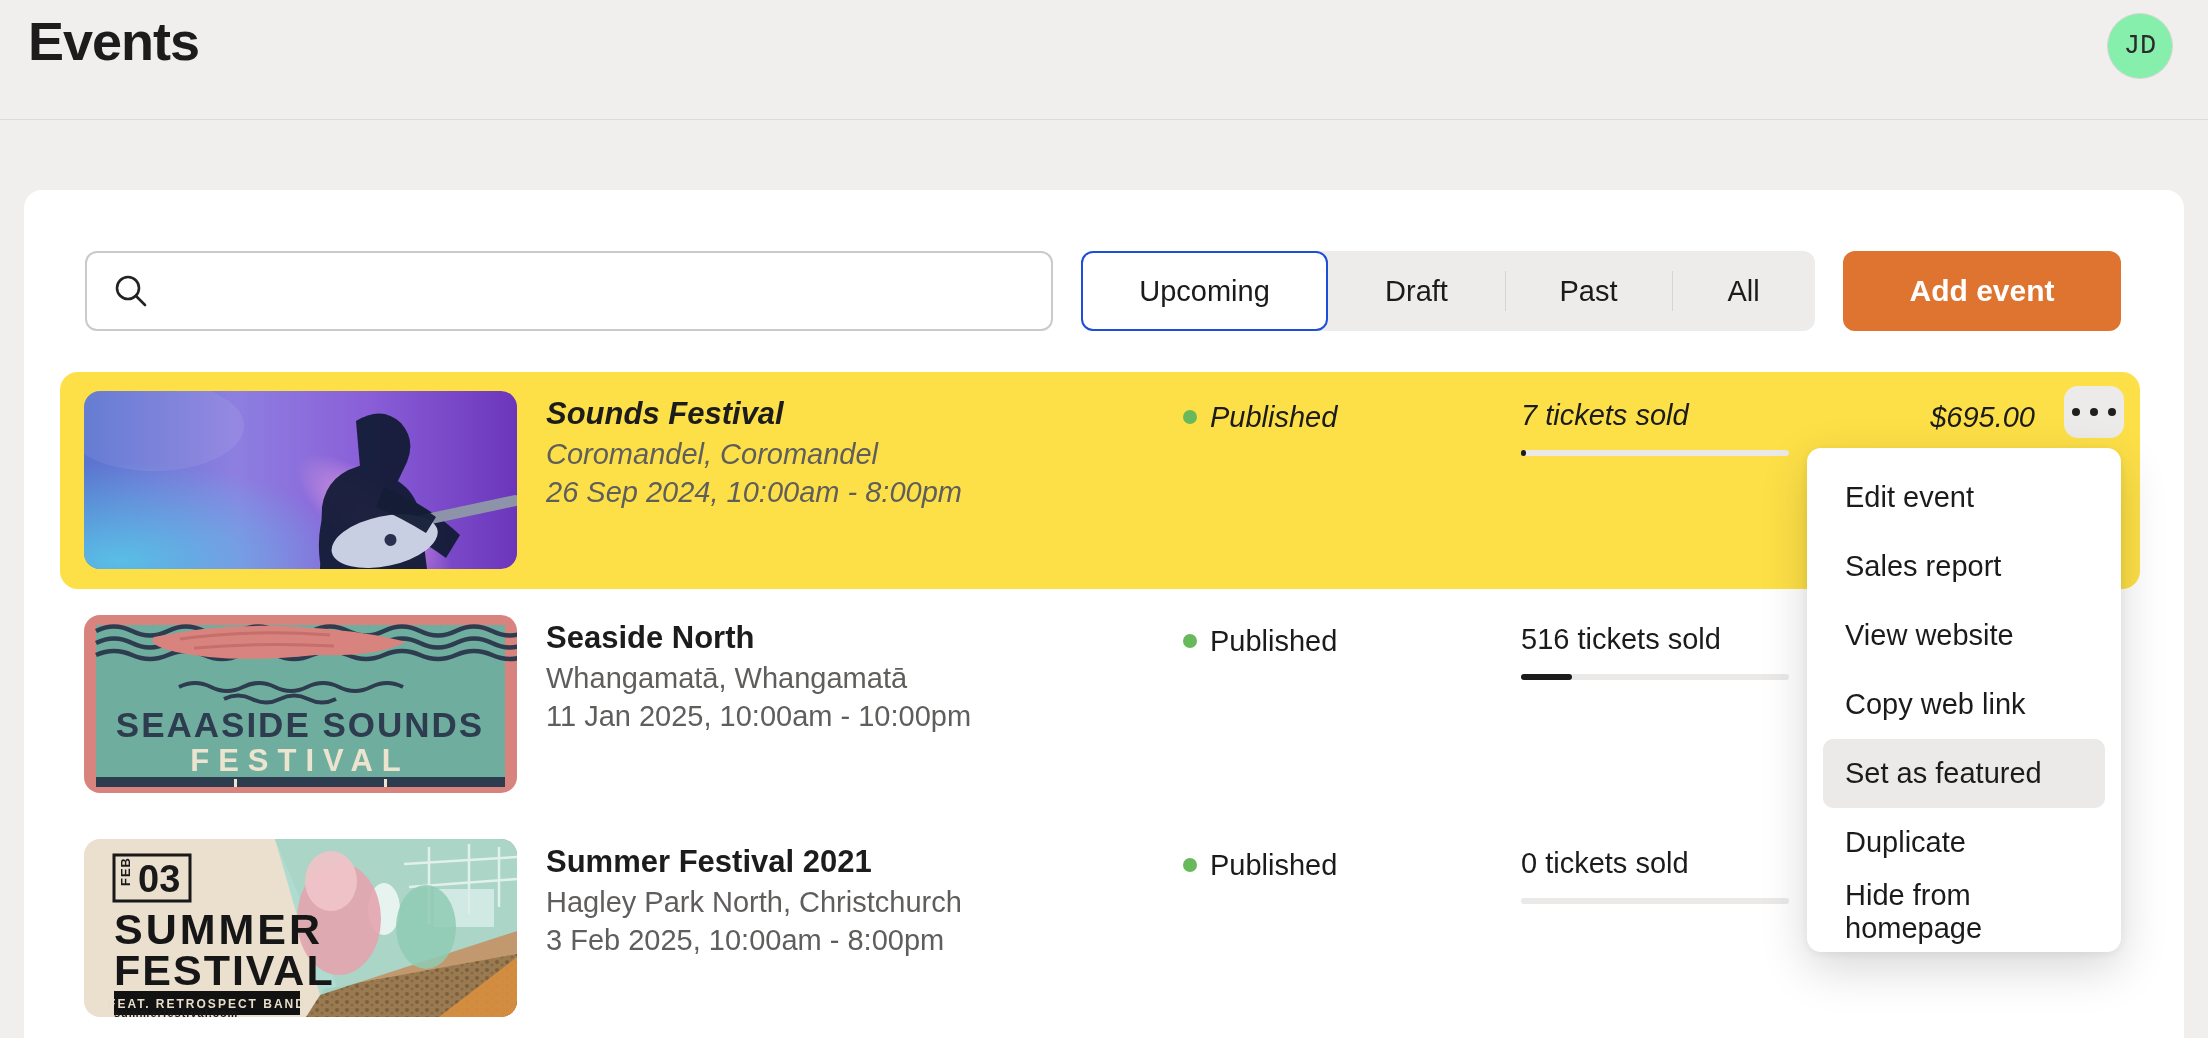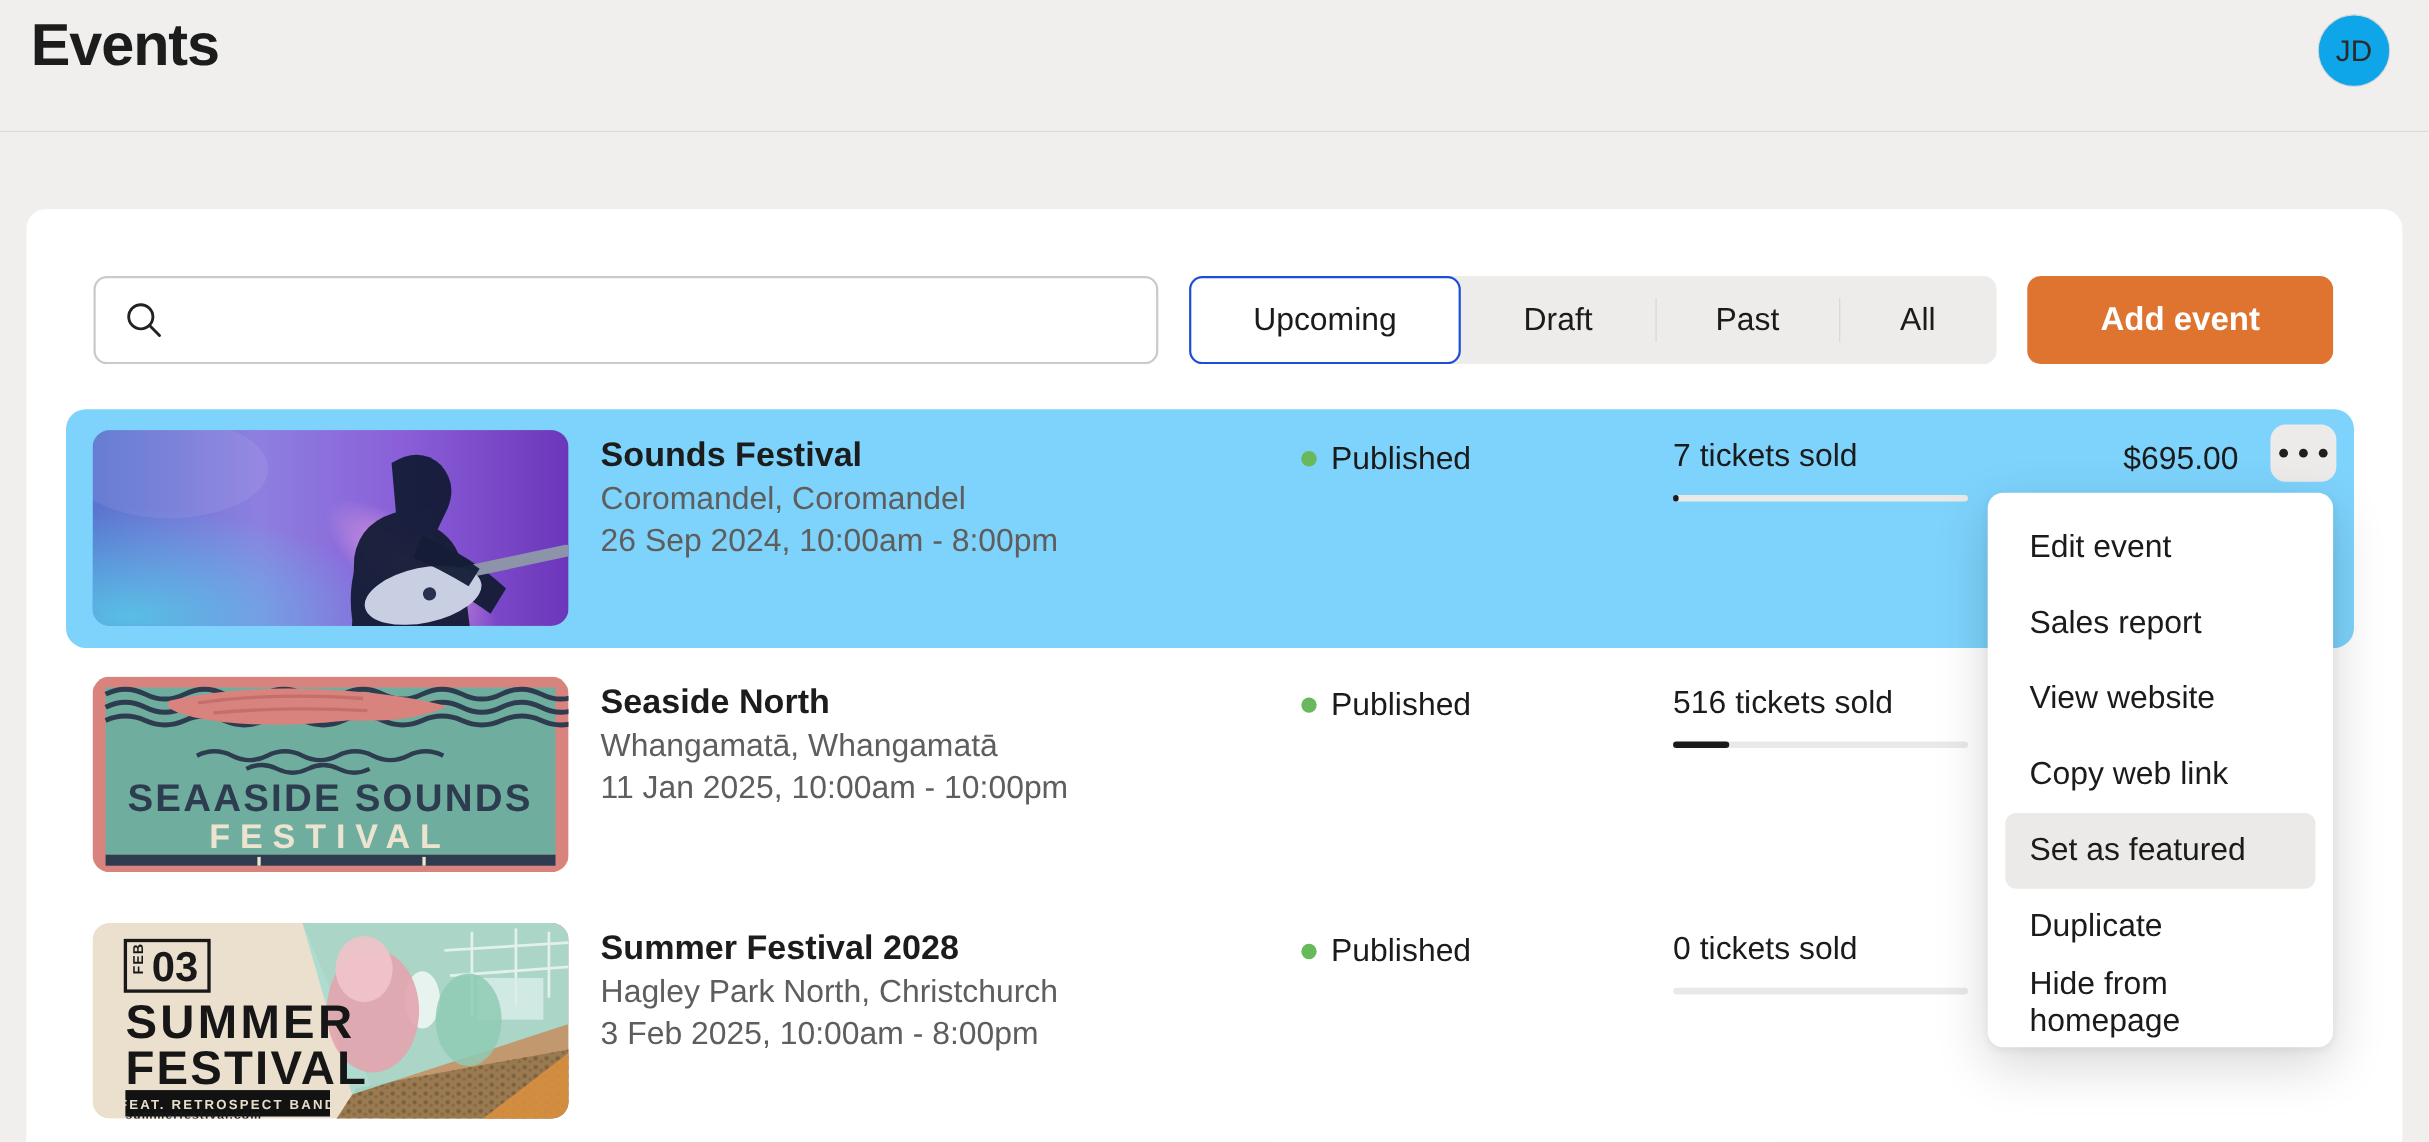--- a/index.html
+++ b/index.html
@@ -8,23 +8,23 @@
     position:relative; overflow:hidden;
     background:#f0efed; color:#1b1b1b;
     font-family:"Liberation Sans", sans-serif;
   }
   
   .app-header { position:absolute; left:0; top:0; width:2208px; height:120px;
     border-bottom:1px solid #dcdbd9; }
   .page-title { position:absolute; left:28px; top:10px; font-size:54px; font-weight:800;
     letter-spacing:-1px; color:#1c1c1c; }
   .avatar { position:absolute; left:2107px; top:13px; width:66px; height:66px;
-    border-radius:50%; background:#0ea5e9; border:1px solid #d8d7d5;
+    border-radius:50%; background:#86efac; border:1px solid #d8d7d5;
     display:flex; align-items:center; justify-content:center;
-    font-size:27px; color:#2b2b2b; cursor:pointer; }
+    font-size:27px; color:#2b2b2b; cursor:pointer;font-family:Liberation Mono, monospace; }
   
   .card { position:absolute; left:24px; top:190px; width:2160px; height:910px;
     background:#ffffff; border-radius:18px; }
   
   .toolbar { position:absolute; left:61px; top:61px; width:2036px; height:80px; display:flex; }
   .search-box { width:968px; height:80px; background:#fff; border:2px solid #cbcac8;
     border-radius:12px; display:flex; align-items:center; padding:0 26px; }
   .search-box svg { flex:0 0 auto; }
   .search-box input { border:none; outline:none; width:100%; margin-left:22px;
     font-size:29px; color:#1b1b1b; font-family:"Liberation Sans",sans-serif; background:transparent; }
@@ -36,21 +36,21 @@
   .tab.w1{width:247px}.tab.w2{width:177px}.tab.w3{width:167px}.tab.w4{width:143px}
   .tab.selected { background:#ffffff; border:2px solid #1d4ed8; border-radius:12px; }
   .tab.divided::before { content:""; position:absolute; left:0; top:20px; height:40px;
     width:1px; background:#d5d4d2; }
   .add-btn { margin-left:28px; width:278px; height:80px; border-radius:12px;
     display:flex; align-items:center; justify-content:center;
     color:#ffffff; font-size:30px; font-weight:700; cursor:pointer; }
   
   .rows { position:absolute; left:36px; top:182px; width:2080px; }
   .event-row { position:relative; height:217px; margin-bottom:7px; border-radius:18px; }
-  .event-row.highlighted { background:#7dd3fc; }
+  .event-row.highlighted { background:#fde047;font-style:italic; }
   .thumb-wrap { position:absolute; left:24px; top:19px; width:433px; height:178px;
     border-radius:16px; overflow:hidden; }
   .thumb-wrap svg { display:block; }
   .info { position:absolute; left:486px; top:21px; }
   .event-title { font-size:31px; font-weight:700; line-height:42px; color:#1c1c1c; }
   .event-sub { font-size:29px; color:#5f5e5c; line-height:38px; }
   .status { position:absolute; left:1123px; top:28px; display:flex; align-items:center;
     font-size:29px; line-height:34px; }
   .status-dot { width:14px; height:14px; border-radius:50%; margin-right:13px; }
   .tickets { position:absolute; left:1461px; top:26px; font-size:29px; line-height:34px; }
@@ -239,21 +239,21 @@
           <text x="54" y="53" font-size="38" font-weight="bold" fill="#191919">03</text>
           <text x="49" y="54" font-size="13" font-weight="bold" fill="#191919" letter-spacing="1" transform="rotate(-90 44 52)">FEB</text>
           <text x="30" y="105" font-size="43" font-weight="bold" fill="#161616" letter-spacing="3">SUMMER</text>
           <text x="30" y="146" font-size="43" font-weight="bold" fill="#161616" letter-spacing="2">FESTIVAL</text>
           <rect x="30" y="152" width="186" height="24" fill="#121212"></rect>
           <text x="123" y="169" text-anchor="middle" font-size="12" font-weight="bold" fill="#e8ddca" letter-spacing="2">FEAT. RETROSPECT BAND</text>
           <text x="30" y="178" font-size="11" font-weight="bold" fill="#1a1a1a" letter-spacing="1">summerfestival.com</text>
         </svg>
       </div>
       <div class="info">
-        <div class="event-title">Summer Festival 2028</div>
+        <div class="event-title">Summer Festival 2021</div>
         <div class="event-sub">Hagley Park North, Christchurch</div>
         <div class="event-sub">3 Feb 2025, 10:00am - 8:00pm</div>
       </div>
       <div class="status">
         <span class="status-dot" style="background: rgb(104, 185, 92);"></span>
         <span>Published</span>
       </div>
       <div class="tickets">
         <div>0 tickets sold</div>
         <div class="progress-track">

